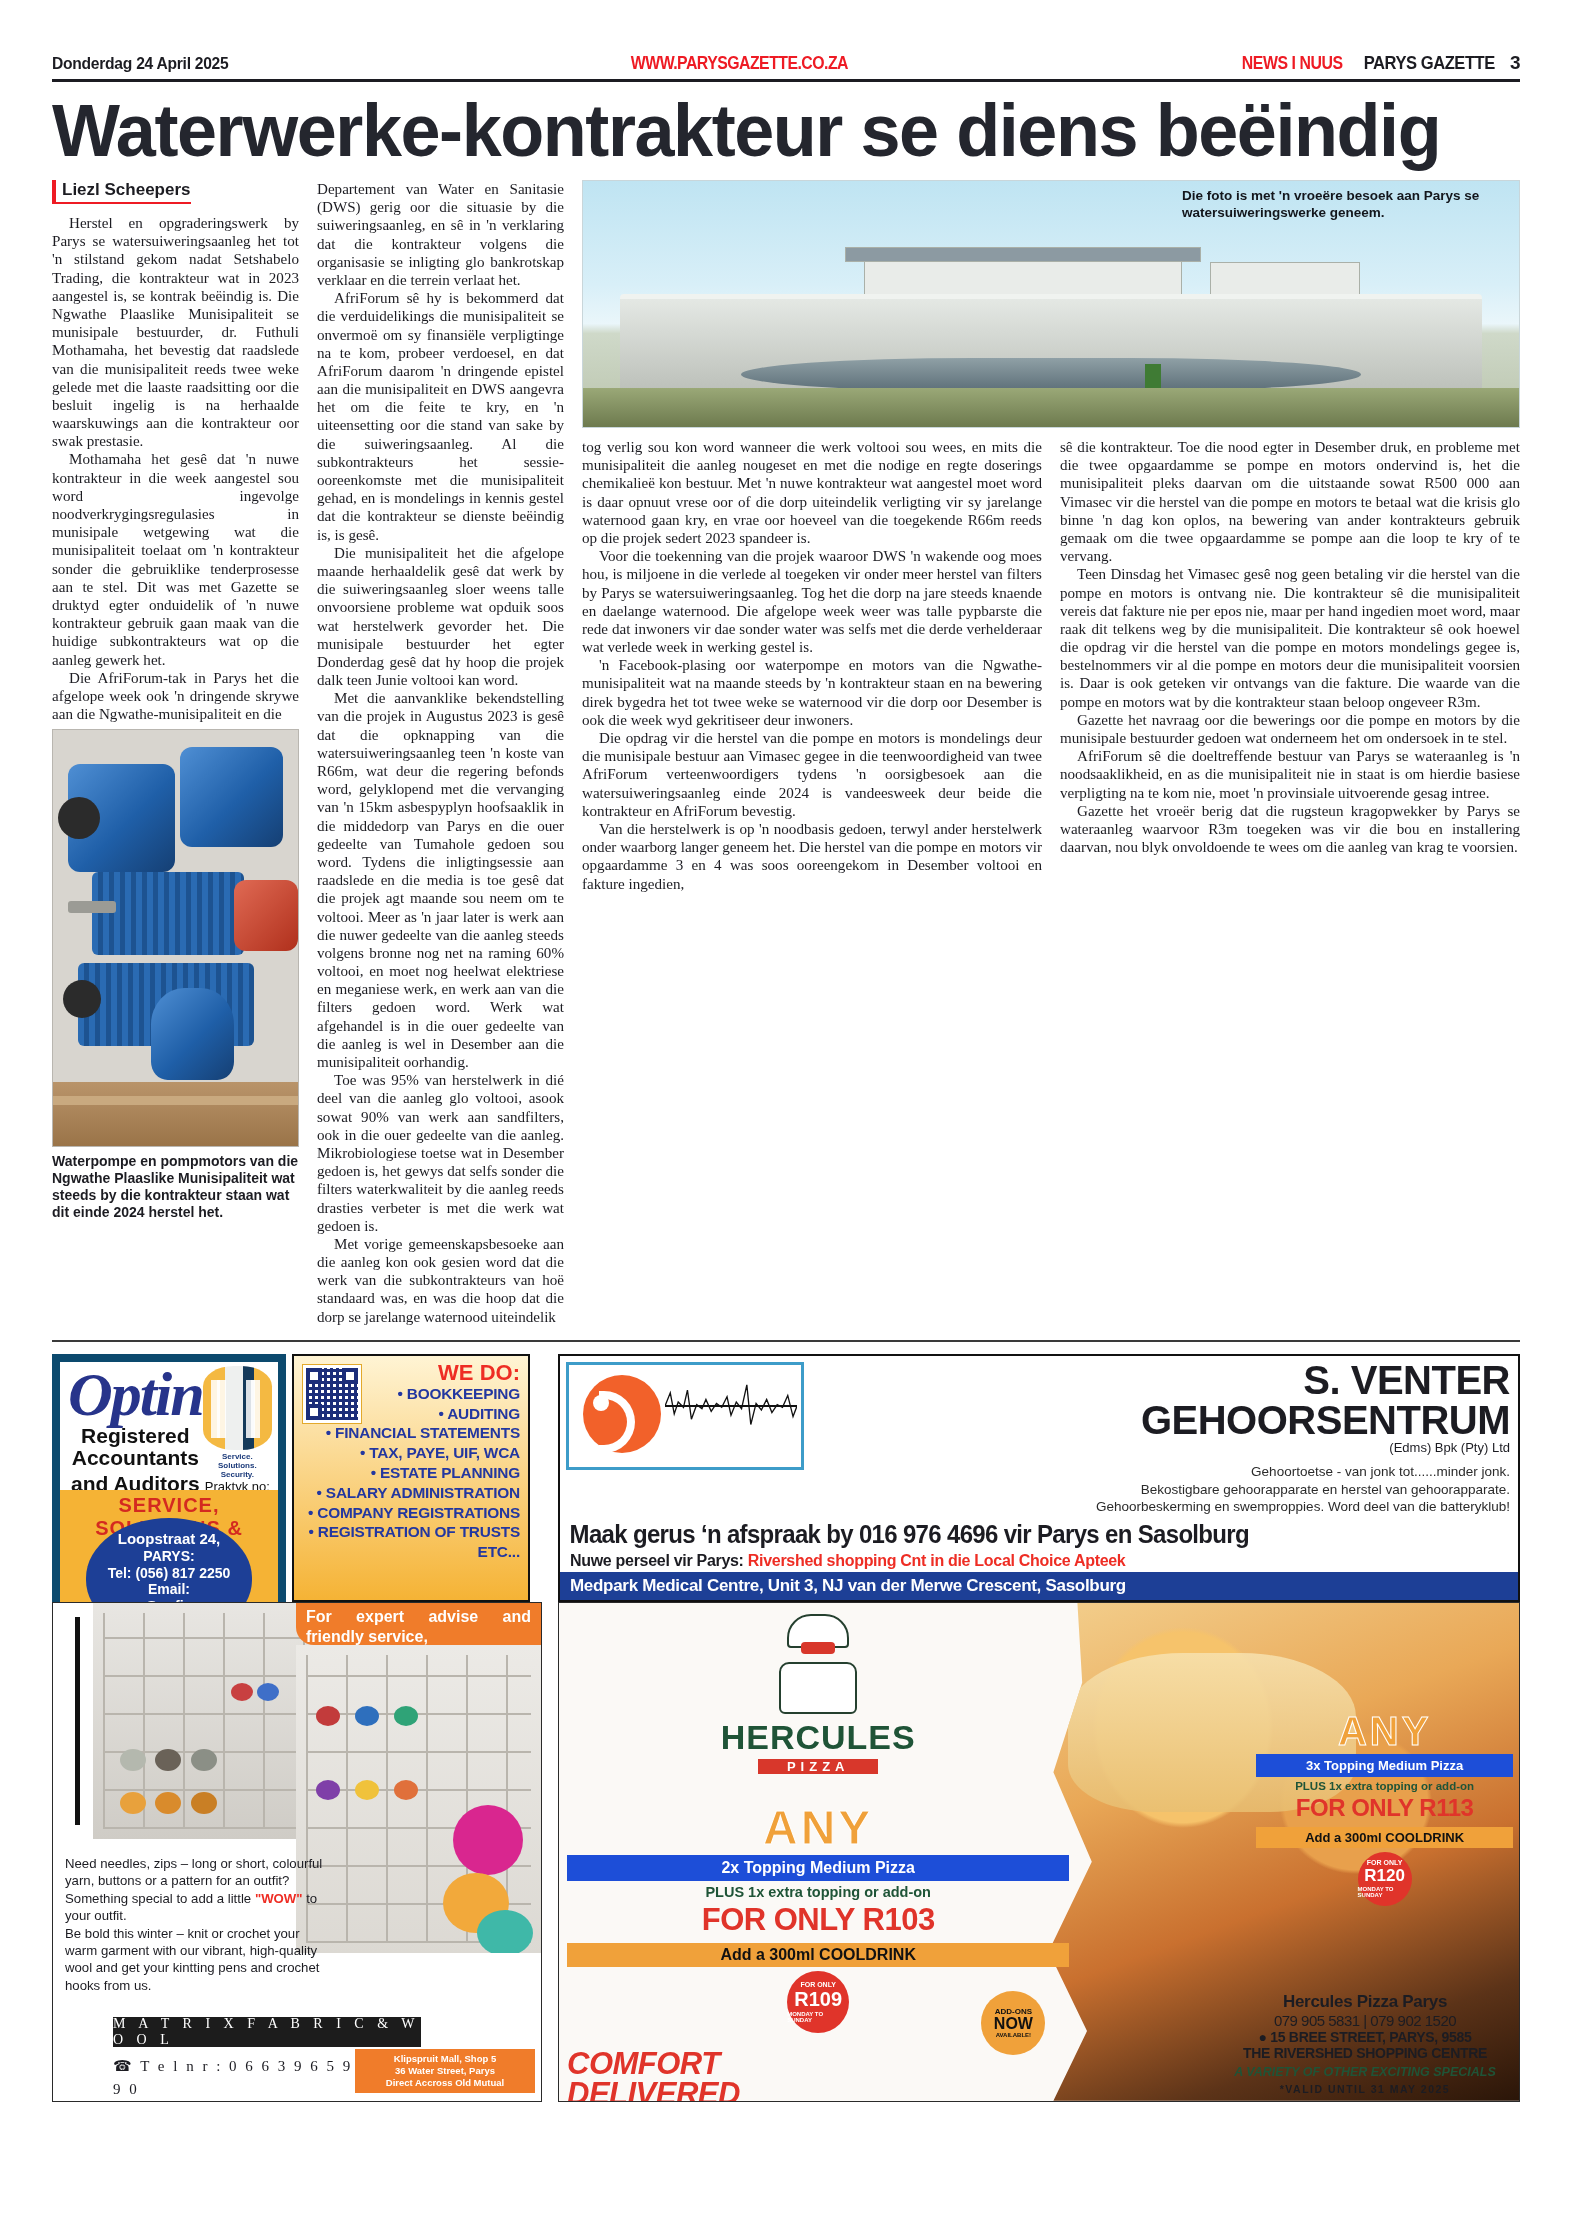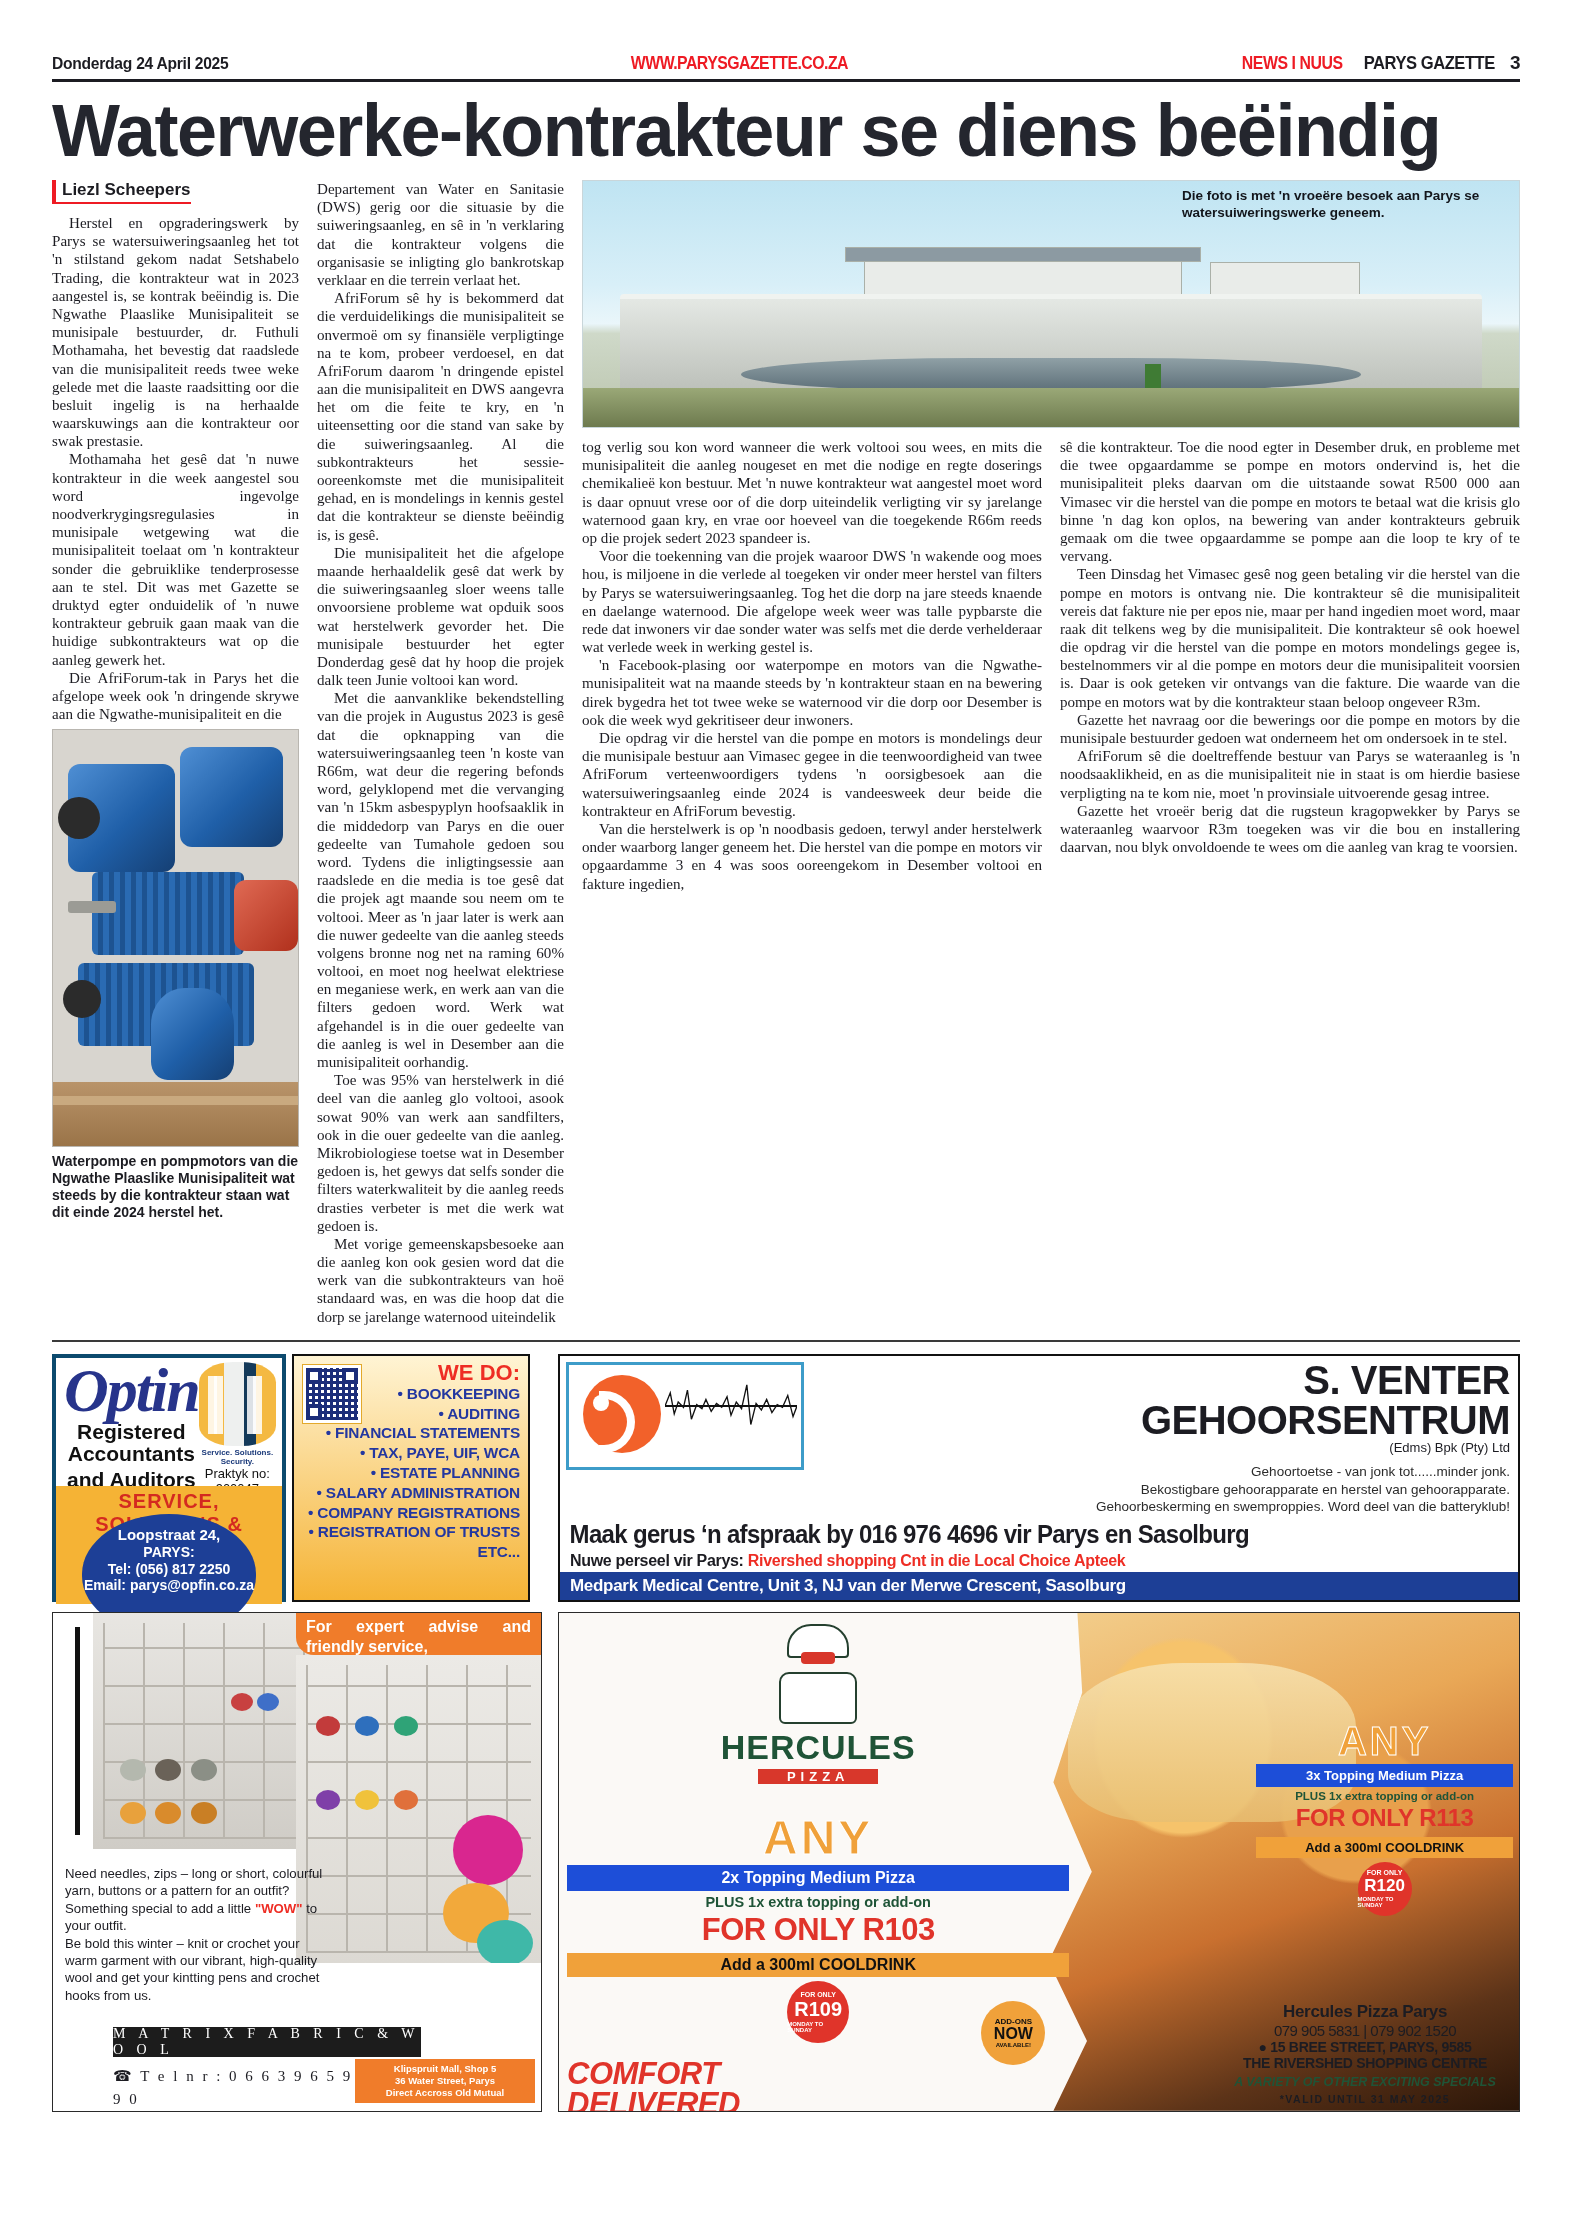--- a/index.html
+++ b/index.html
@@ -87,21 +87,21 @@
   .flange{ position:absolute; border-radius:50%; background:#2b2b2b; }
   .shaft { position:absolute; background:#9b9b95; border-radius:3px; }
   .capt-pumps { font-family:"Liberation Sans", sans-serif; font-weight:bold;
                 font-size:14px; line-height:1.22; }
 
   .colrule { border-top:2px solid #3a3a3a; margin:14px 0 10px 0; }
 
   
   .adstrip { display:grid; grid-template-columns:490px 1fr; column-gap:16px; margin-top:12px; }
   .adsplit { display:grid; grid-template-columns:234px 238px; column-gap:6px; }
-  .optin { height:248px; background:#fff; border:4px solid #0c4a6e; }
+  .optin { height:248px; background:#fff; border:8px solid #0c4a6e; }
   .optin-top { height:128px; display:flex; background:#fff; }
   .optin-logo-area { flex:1; padding:6px 0 0 8px; }
   .optin-word { font-family:"Liberation Serif", serif; font-style:italic; font-weight:bold;
                 font-size:62px; color:#27348b; letter-spacing:-2px; line-height:.86; }
   .optin-sub { font-family:"Liberation Sans", sans-serif; font-weight:bold; font-size:21px;
                color:#111; line-height:1.05; text-align:center; margin-top:4px;}
   .optin-pic { width:152px; padding:4px 6px 0 0; }
   .optin-img { height:84px; width:100%;
                background:
                  linear-gradient(90deg,#f4b942 0 32%, #eef0ef 32% 58%, #143a5a 58% 74%, #f4b942 74% 100%);
@@ -160,21 +160,21 @@
   .venter-phone{ font-family:"Liberation Sans", sans-serif; font-weight:bold; font-size:25px;
                  padding:2px 10px; letter-spacing:-.7px; transform:scaleX(.96);
                  transform-origin:left center;}
   .venter-perseel { font-family:"Liberation Sans", sans-serif; font-weight:bold; font-size:16px;
                     padding:1px 10px 2px 10px; letter-spacing:-.3px;}
   .venter-perseel b { color:#ee2d24; }
   .venter-blue { background:#1d3f96; color:#fff; font-family:"Liberation Sans", sans-serif;
                  font-weight:bold; font-size:17px; padding:4px 10px; letter-spacing:-.3px;}
 
   
-  .adstrip2 { display:grid; grid-template-columns:490px 1fr; column-gap:16px; margin-top:10px; }
+  .adstrip2 { display:grid; grid-template-columns:490px 1fr; column-gap:16px; margin-top:0; }
   .matrix { height:500px; background:#fff; border:1px solid #2a2a2a; position:relative; overflow:hidden;}
   .mx-imgs { display:flex; height:236px; }
   .mx-left { width:40px; position:relative; }
   .mx-bar  { position:absolute; left:22px; top:14px; bottom:14px; width:5px; background:#111; }
   .mx-shelf { flex:1; background:linear-gradient(#e8e6e2,#cfccc6); position:relative; overflow:hidden;}
   .mx-rack  { width:122px; background:#d7d9dc; position:relative; overflow:hidden; }
   .mx-side  { position:relative; width:104px; writing-mode:vertical-rl; text-orientation:mixed;
               transform:rotate(180deg); }
   .mx-vert  { font-family:"Liberation Serif", serif; font-weight:bold; font-size:27px;
               letter-spacing:1px; color:#111; padding:10px 0; }

